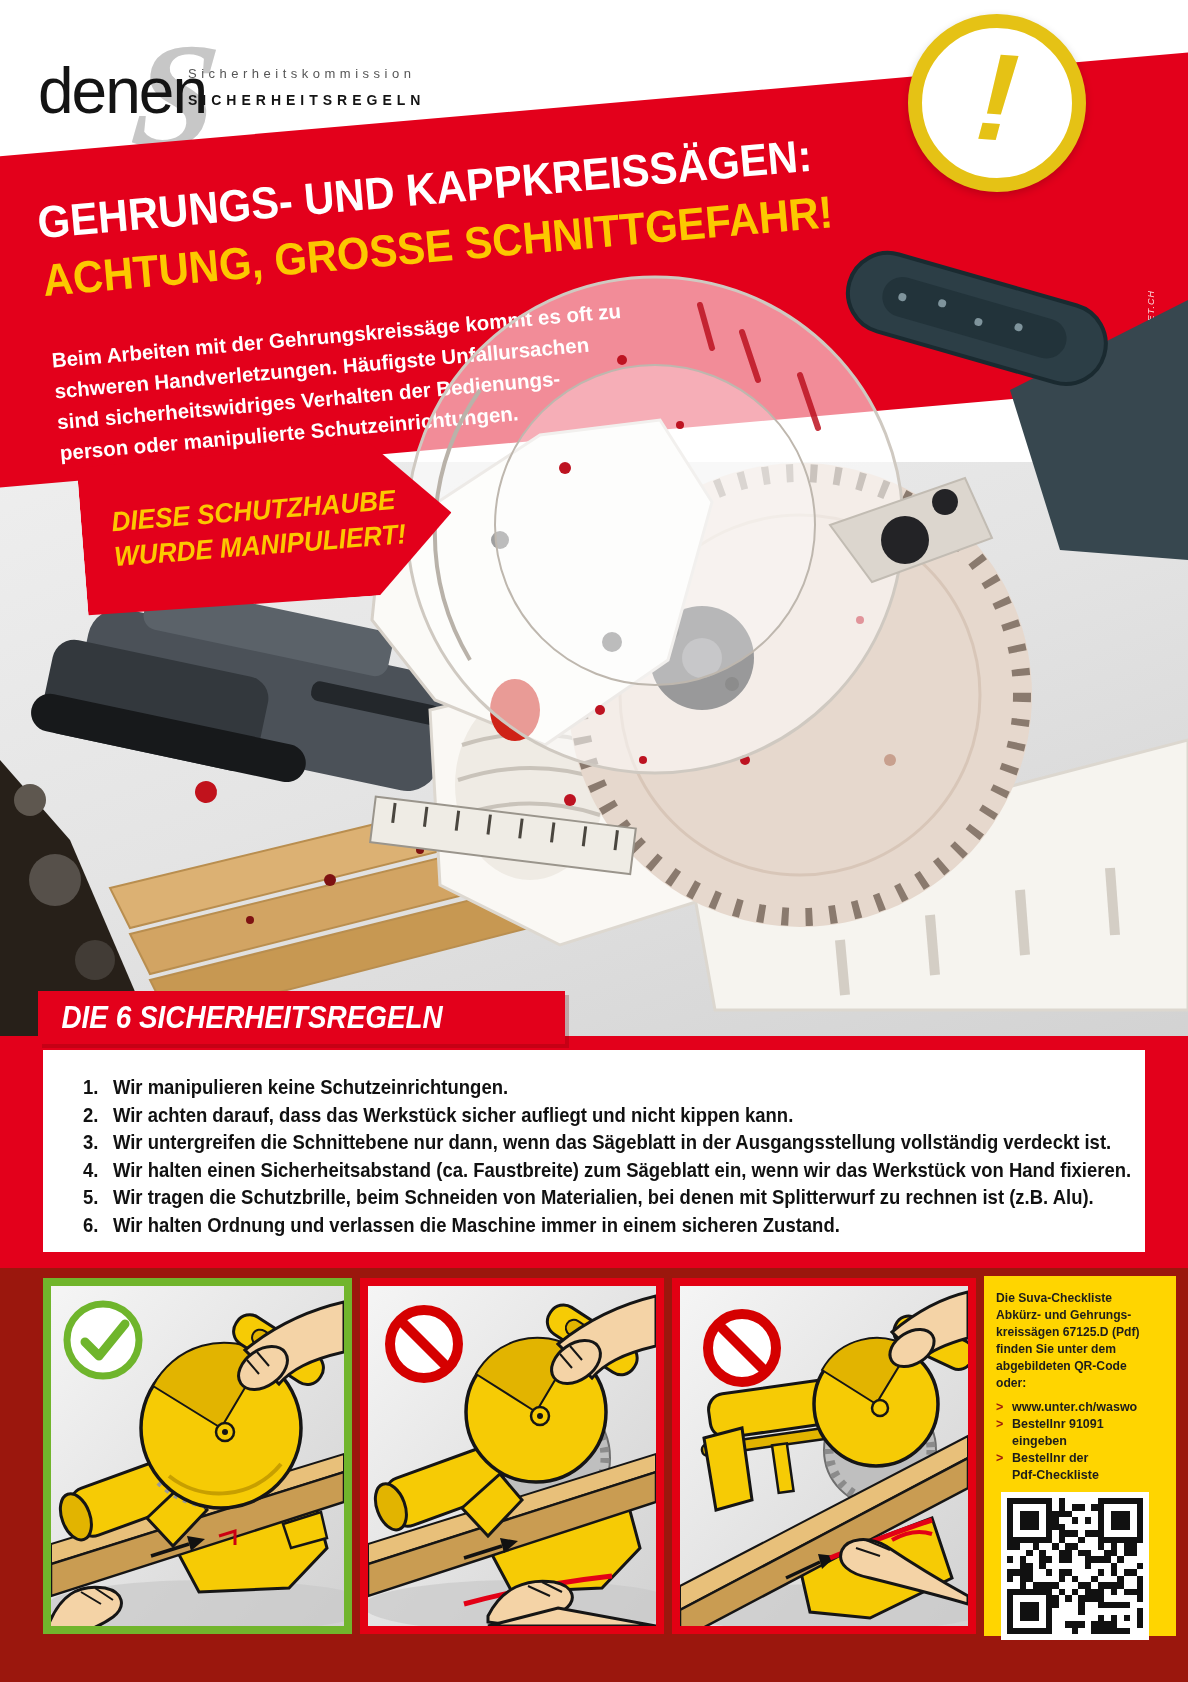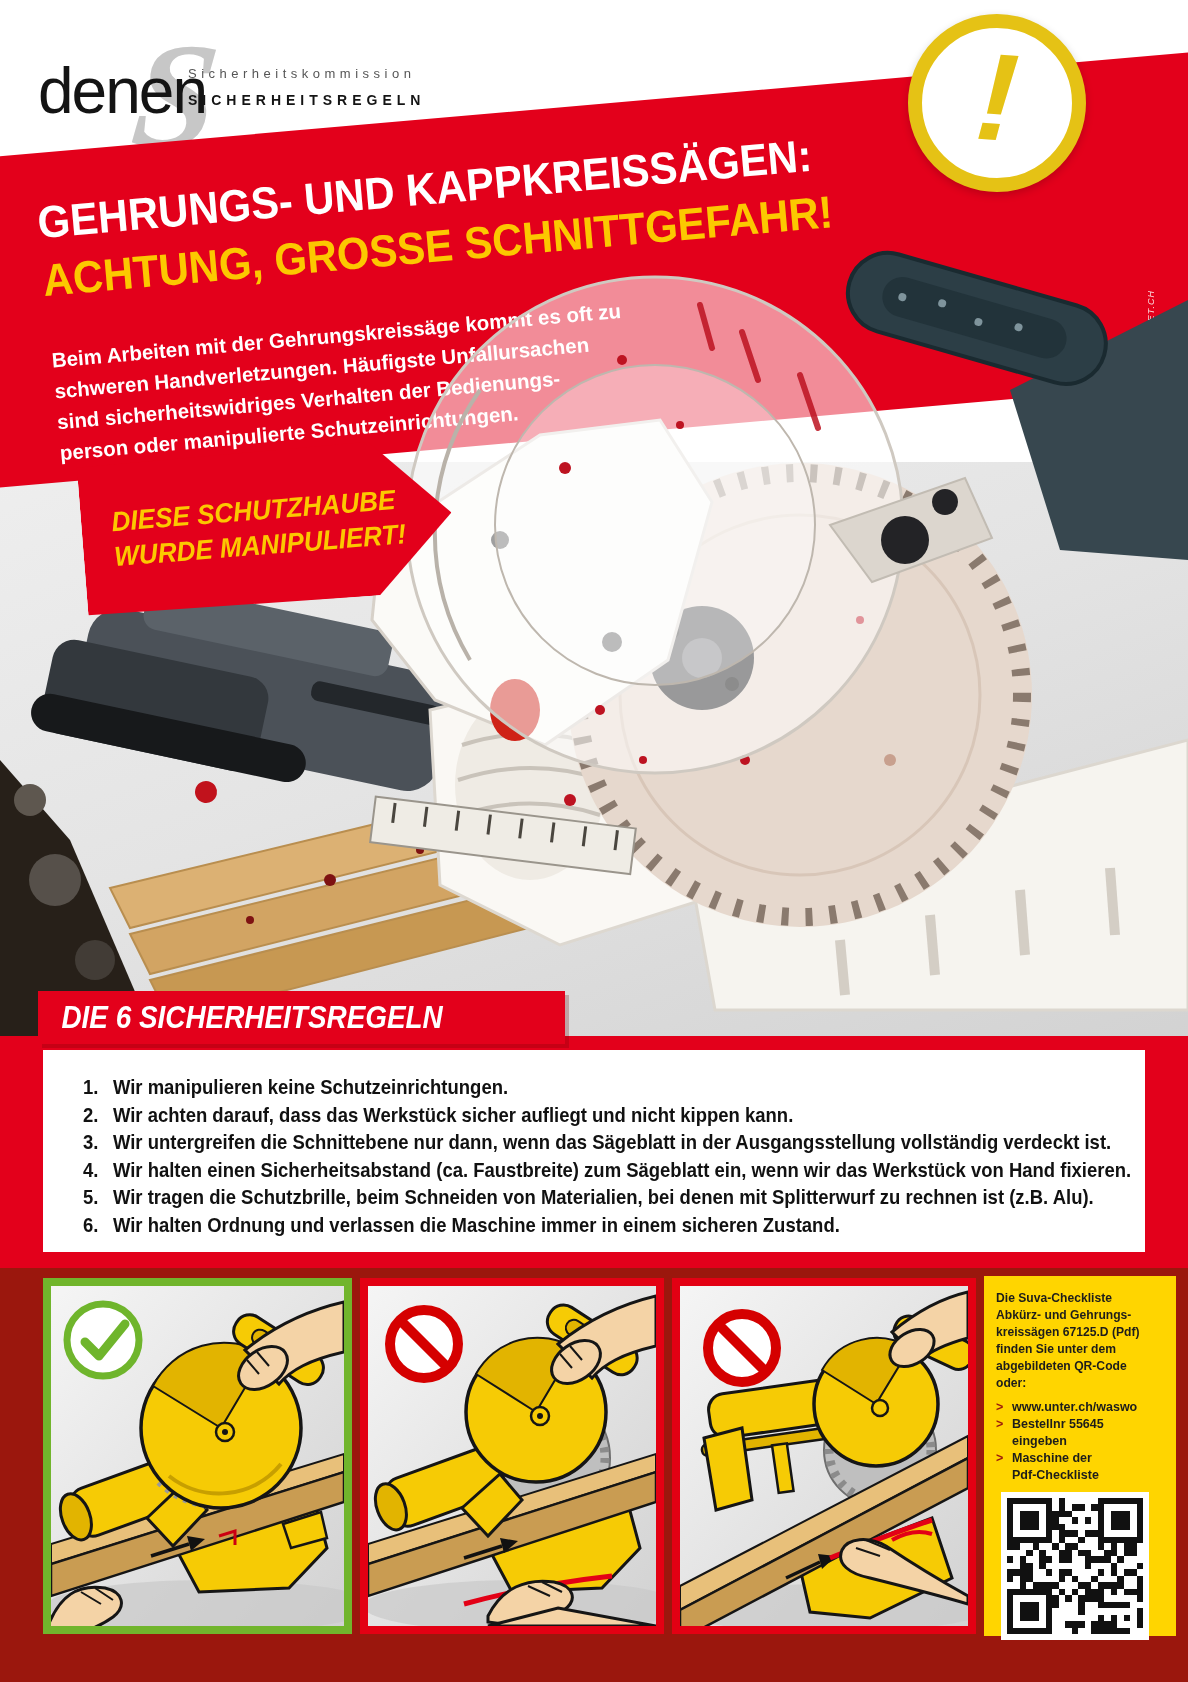--- a/index.html
+++ b/index.html
@@ -387,26 +387,26 @@
 finden Sie unter dem
 abgebildeten QR-Code
 oder:</div>
   <ul class="info-bullets" data-name="info-bullets">
     <li data-name="bullet-item">
         <span class="mk" data-name="bullet-marker">&gt;</span>
         <span class="bt" data-name="bullet-text">www.unter.ch/waswo</span>
       </li>
     <li data-name="bullet-item">
         <span class="mk" data-name="bullet-marker">&gt;</span>
-        <span class="bt" data-name="bullet-text">Bestellnr 55645
+        <span class="bt" data-name="bullet-text">Bestellnr 91091
 eingeben</span>
       </li>
     <li data-name="bullet-item">
         <span class="mk" data-name="bullet-marker">&gt;</span>
-        <span class="bt" data-name="bullet-text">Maschine der
+        <span class="bt" data-name="bullet-text">Bestellnr der
 Pdf-Checkliste</span>
       </li>
   </ul>
   <div class="qr-wrap" data-name="qr-frame">
     <div data-name="qr-code">
         <div style="grid-area: 1 / 1;"></div>
         <div style="grid-area: 1 / 2;"></div>
         <div style="grid-area: 1 / 3;"></div>
         <div style="grid-area: 1 / 4;"></div>
         <div style="grid-area: 1 / 5;"></div>

